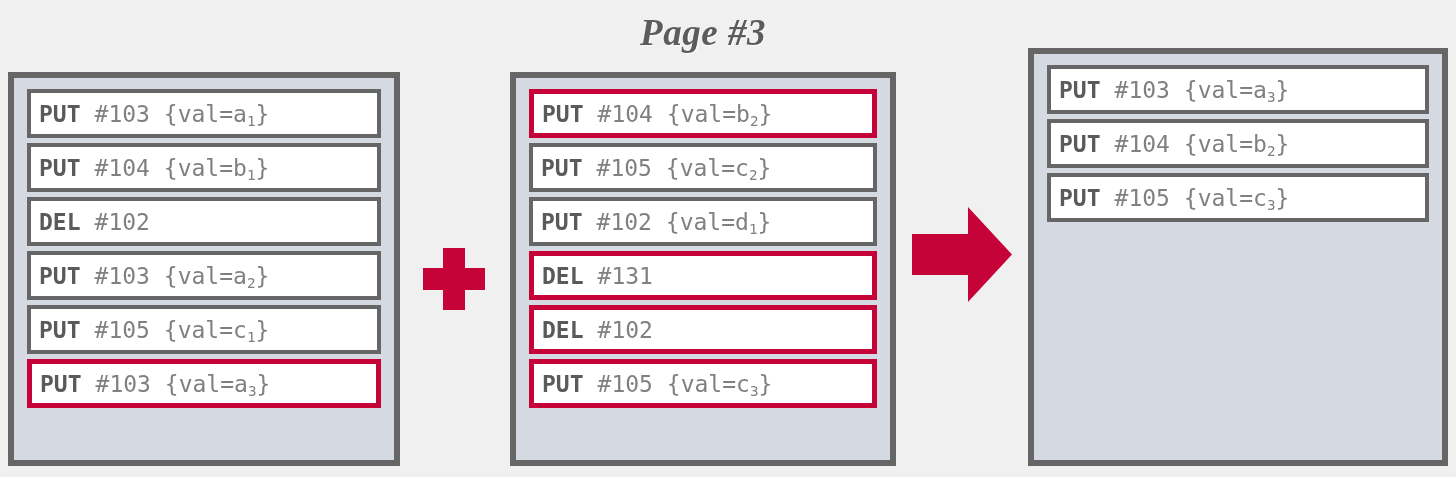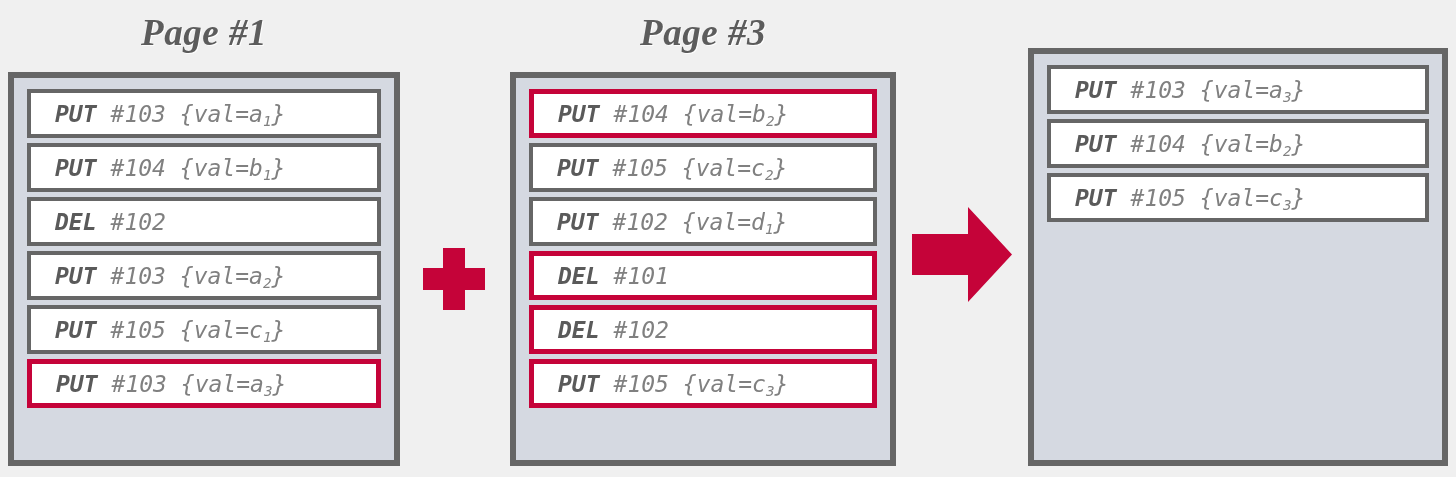--- a/index.html
+++ b/index.html
@@ -44,27 +44,26 @@
   }
 
   
   .row {
     box-sizing: border-box;
     height: 49px;
     background: #ffffff;
     border: 4px solid #666666;
     display: flex;
     align-items: center;
-    padding-left: 24px;
+    padding-left: 8px;
     margin-bottom: 5px;
     font-family: "DejaVu Sans Mono", "Liberation Mono", monospace;
     font-size: 23px;
     white-space: nowrap;
     overflow: hidden;
-    font-style: italic;
   }
   .row:last-child { margin-bottom: 0; }
   .row.hl {
     border-color: #c50339;
     border-width: 5px;
   }
   .op {
     font-weight: bold;
     color: #5a5a5a;
     margin-right: 14px;
@@ -107,21 +106,20 @@
     top: 207px;
     width: 100px;
     height: 95px;
   }
 </style>
 </head>
 <body>
 
 <div id="stage">
 
-  <div class="panel-title" style="left:8px; top:11px; width:392px;">Page #1</div>
 
   <div class="panel" id="panel-page-1" style="left:8px; top:72px; width:392px; height:394px;">
       <div class="row">
         <span class="op">PUT</span>
         <span class="arg">#103 {val=a<sub>1</sub>}</span>
       </div>
       <div class="row">
         <span class="op">PUT</span>
         <span class="arg">#104 {val=b<sub>1</sub>}</span>
       </div>
@@ -153,21 +151,21 @@
       <div class="row">
         <span class="op">PUT</span>
         <span class="arg">#105 {val=c<sub>2</sub>}</span>
       </div>
       <div class="row">
         <span class="op">PUT</span>
         <span class="arg">#102 {val=d<sub>1</sub>}</span>
       </div>
       <div class="row hl">
         <span class="op">DEL</span>
-        <span class="arg">#101</span>
+        <span class="arg">#131</span>
       </div>
       <div class="row hl">
         <span class="op">DEL</span>
         <span class="arg">#102</span>
       </div>
       <div class="row hl">
         <span class="op">PUT</span>
         <span class="arg">#105 {val=c<sub>3</sub>}</span>
       </div>
     </div>

